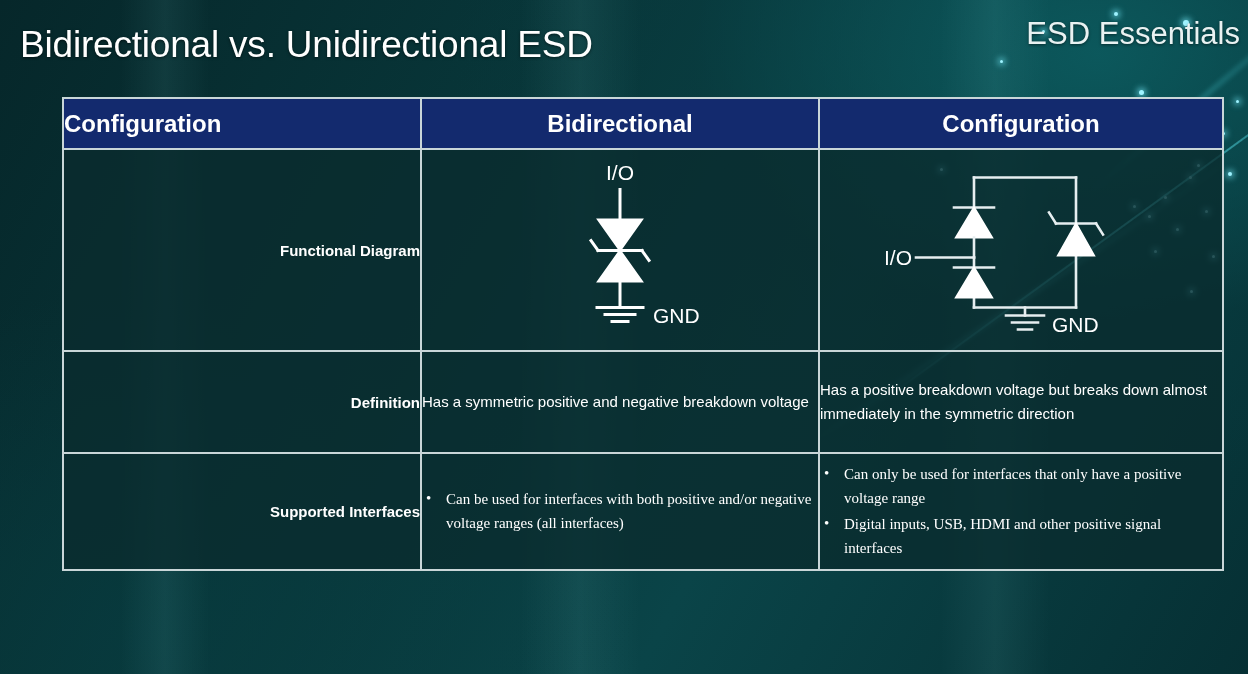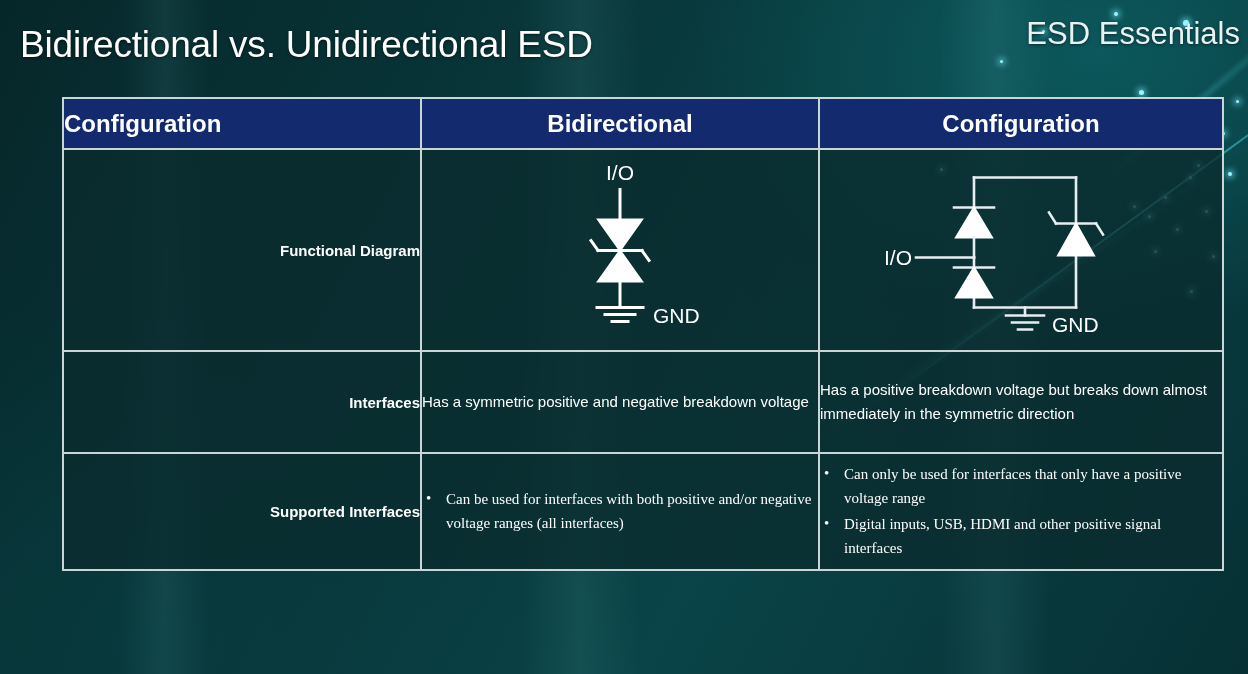--- a/index.html
+++ b/index.html
@@ -245,21 +245,21 @@
                 <line x1="132" y1="172" x2="146" y2="172"></line>
               </g>
               <text x="26" y="107" fill="#ffffff" font-size="21" font-family="Liberation Sans, sans-serif" text-anchor="end">I/O</text>
               <text x="166" y="174" fill="#ffffff" font-size="21" font-family="Liberation Sans, sans-serif">GND</text>
             </svg>
           </div>
         </td>
       </tr>
 
       <tr class="r-definition">
-        <td class="rowlabel">Interfaces</td>
+        <td class="rowlabel">Definition</td>
         <td class="content">Has a symmetric positive and negative breakdown voltage</td>
         <td class="content">Has a positive breakdown voltage but breaks down almost immediately in the symmetric direction</td>
       </tr>
 
       <tr class="r-interfaces">
         <td class="rowlabel">Supported Interfaces</td>
         <td class="content">
           <ul class="bullets">
             <li>Can be used for interfaces with both positive and/or negative voltage ranges (all interfaces)</li>
           </ul>

